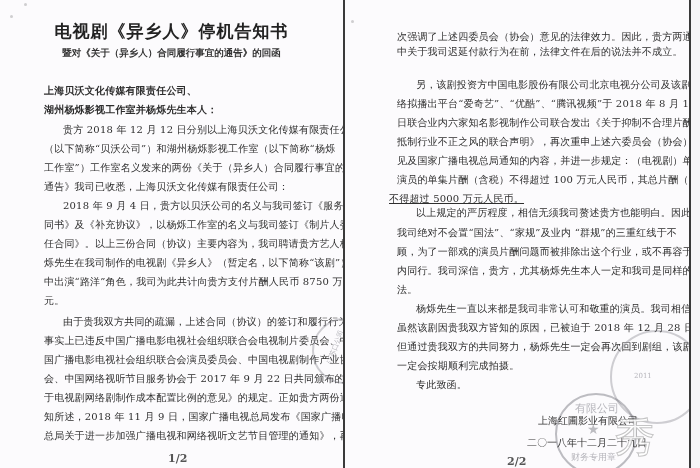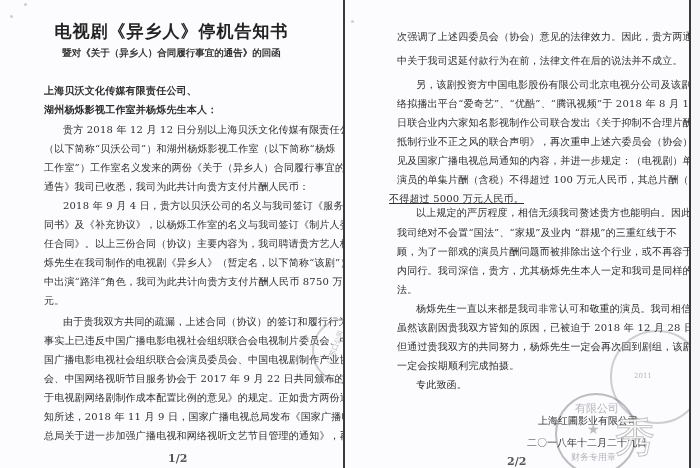--- a/index.html
+++ b/index.html
@@ -121,21 +121,21 @@
 
   <div class="title">电视剧《异乡人》停机告知书</div>
   <div class="subtitle">暨对《关于（异乡人）合同履行事宜的通告》的回函</div>
 
   <div class="line addressee" style="left:44px;top:85px;">上海贝沃文化传媒有限责任公司、</div>
   <div class="line addressee" style="left:44px;top:104px;">湖州杨烁影视工作室并杨烁先生本人：</div>
 
   <div class="line" style="left:63px;top:124px;">贵方 2018 年 12 月 12 日分别以上海贝沃文化传媒有限责任公司</div>
   <div class="line" style="left:44px;top:143px;">（以下简称“贝沃公司”）和湖州杨烁影视工作室（以下简称“杨烁</div>
   <div class="line" style="left:44px;top:162px;">工作室”）工作室名义发来的两份《关于（异乡人）合同履行事宜的</div>
-  <div class="line" style="left:44px;top:181px;">通告》我司已收悉，我司为此共计向贵方支付片酬人民币：</div>
+  <div class="line" style="left:44px;top:181px;">通告》我司已收悉，上海贝沃文化传媒有限责任公司：</div>
 
   <div class="line" style="left:63px;top:200px;">2018 年 9 月 4 日，贵方以贝沃公司的名义与我司签订《服务合</div>
   <div class="line" style="left:44px;top:219px;">同书》及《补充协议》，以杨烁工作室的名义与我司签订《制片人委</div>
   <div class="line" style="left:44px;top:238px;">任合同》。以上三份合同（协议）主要内容为，我司聘请贵方艺人杨</div>
   <div class="line" style="left:44px;top:257px;">烁先生在我司制作的电视剧《异乡人》（暂定名，以下简称“该剧”）</div>
   <div class="line" style="left:44px;top:276px;">中出演“路洋”角色，我司为此共计向贵方支付片酬人民币 8750 万</div>
   <div class="line" style="left:44px;top:295px;">元。</div>
 
   <div class="line" style="left:63px;top:316px;">由于贵我双方共同的疏漏，上述合同（协议）的签订和履行行为</div>
   <div class="line" style="left:44px;top:335px;">事实上已违反中国广播电影电视社会组织联合会电视制片委员会、中</div>
@@ -151,21 +151,21 @@
     <div class="stamp-inner-text" style="left:4px;top:22px;transform:rotate(-70deg);font-size:7px;">江苏口公司</div>
   </div>
 </div>
 
 <div class="divider divider-left"></div>
 
 <div class="page page-right">
   <div class="smudge" style="left:6px;top:20px;"></div>
 
   <div class="line" style="left:52px;top:31px;">次强调了上述四委员会（协会）意见的法律效力。因此，贵方两通知</div>
-  <div class="line" style="left:52px;top:55px;">中关于我司迟延付款行为在前，法律文件在后的说法并不成立。</div>
+  <div class="line" style="left:52px;top:46px;">中关于我司迟延付款行为在前，法律文件在后的说法并不成立。</div>
 
   <div class="line" style="left:71px;top:79px;">另，该剧投资方中国电影股份有限公司北京电视分公司及该剧网</div>
   <div class="line" style="left:52px;top:98px;">络拟播出平台“爱奇艺”、“优酷”、“腾讯视频”于 2018 年 8 月 11</div>
   <div class="line" style="left:52px;top:117px;">日联合业内六家知名影视制作公司联合发出《关于抑制不合理片酬、</div>
   <div class="line" style="left:52px;top:136px;">抵制行业不正之风的联合声明》，再次重申上述六委员会（协会）意</div>
   <div class="line" style="left:52px;top:155px;">见及国家广播电视总局通知的内容，并进一步规定：（电视剧）单个</div>
   <div class="line" style="left:52px;top:174px;">演员的单集片酬（含税）不得超过 100 万元人民币，其总片酬（含税）</div>
   <div class="line" style="left:44px;top:193px;text-decoration:underline;">不得超过 5000 万元人民币。</div>
 
   <div class="line" style="left:71px;top:207px;">以上规定的严厉程度，相信无须我司赘述贵方也能明白。因此，</div>

